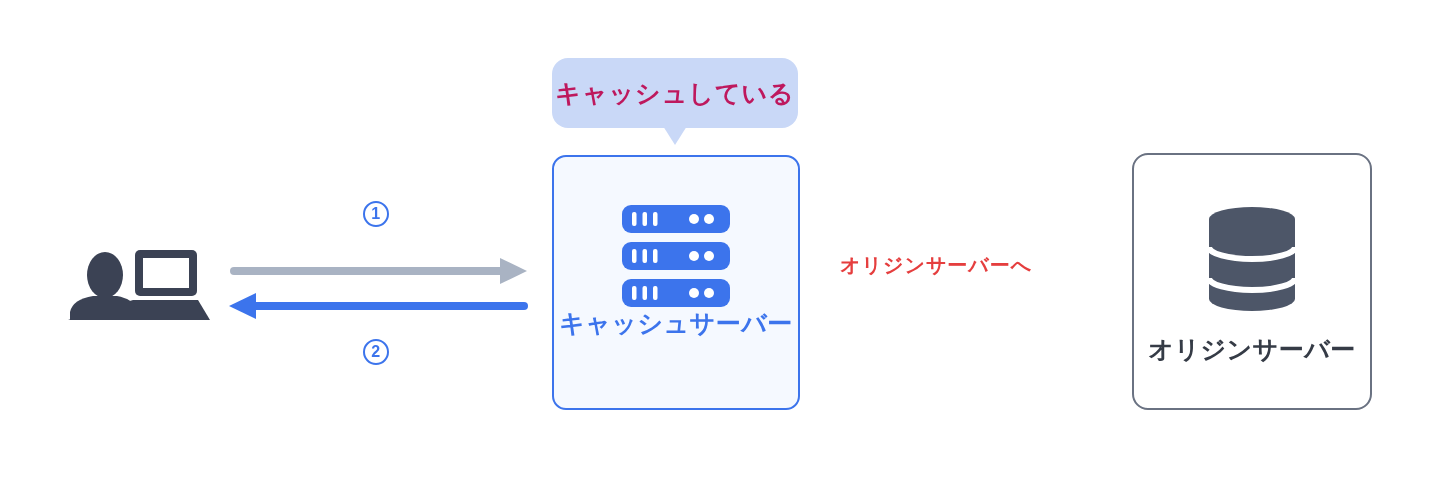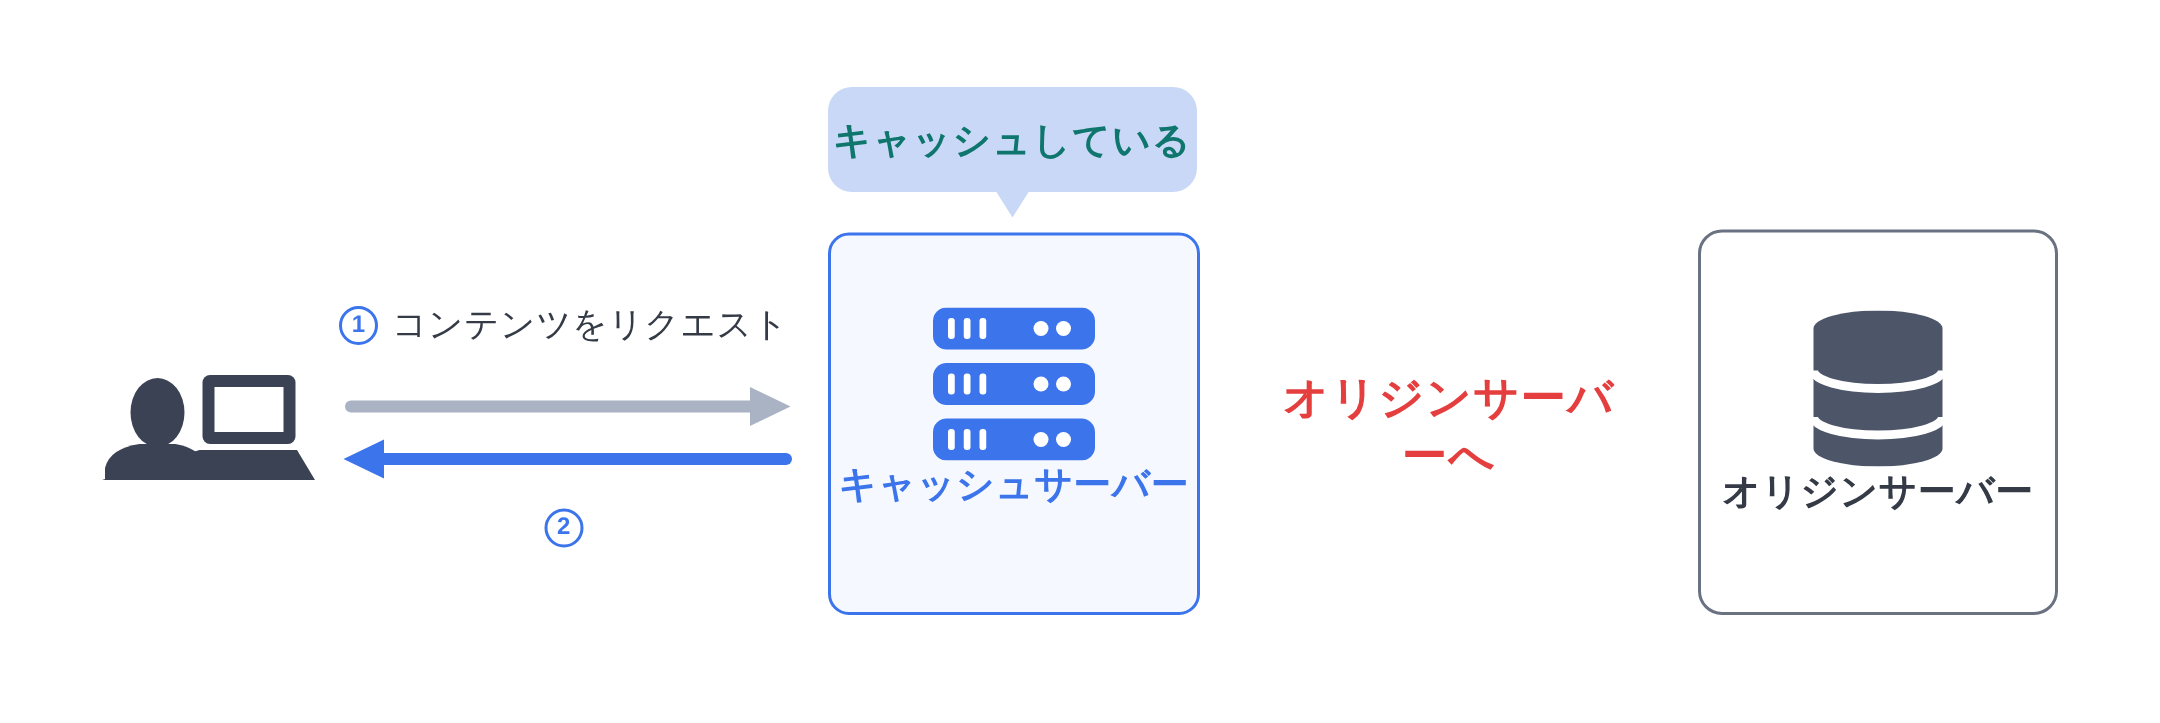--- a/index.html
+++ b/index.html
@@ -16,21 +16,21 @@
   .canvas{
     position:relative;width:1440px;height:482px;background:#fff;
     font-family:"Liberation Sans",sans-serif;overflow:hidden;
   }
 
   
   .bubble{
     position:absolute;left:552px;top:58px;width:246px;height:70px;
     background:var(--bubble-bg);border-radius:16px;
     display:flex;align-items:center;justify-content:center;
-    font-size:25px;font-weight:bold;color:#0f766e;letter-spacing:1px;
+    font-size:25px;font-weight:bold;color:#be185d;letter-spacing:1px;
   }
   .bubble-tail{
     position:absolute;left:663px;top:126px;width:0;height:0;
     border-left:12px solid transparent;border-right:12px solid transparent;
     border-top:19px solid var(--bubble-bg);
   }
 
   
   .client{position:absolute;left:65px;top:242px;width:150px;height:80px;}
 
@@ -71,33 +71,33 @@
     display:flex;flex-direction:column;align-items:center;
   }
   .cache-box .icon-wrap{margin-top:48px;line-height:0;}
   .cache-label{
     text-align:center;color:var(--blue);
     font-size:25px;font-weight:bold;line-height:33px;letter-spacing:0.5px;
   }
 
   
   .note{
-    position:absolute;left:840px;top:246px;width:252px;text-align:center;
-    color:var(--red);font-size:30px;font-weight:bold;line-height:39px;letter-spacing:1px;
+    position:absolute;left:840px;top:246px;width:252px;text-align:left;
+    color:var(--red);font-size:20px;font-weight:bold;line-height:39px;letter-spacing:1px;
   }
 
   
   .origin-box{
     position:absolute;left:1132px;top:153px;width:240px;height:257px;box-sizing:border-box;
     border:2px solid var(--origin-border);border-radius:16px;background:#fff;
     display:flex;flex-direction:column;align-items:center;
   }
   .origin-box .icon-wrap{margin-top:52px;line-height:0;}
   .origin-label{
-    text-align:center;color:var(--text-dark);
+    margin-top:22px;text-align:center;color:var(--text-dark);
     font-size:25px;font-weight:bold;letter-spacing:0.5px;
   }
 </style>
 </head>
 <body>
 
 <div class="canvas">
 
   <div class="bubble">
     <span>キャッシュしている</span>
@@ -111,21 +111,20 @@
         <rect x="70" y="8" width="62" height="46" rx="5"></rect>
         <ellipse cx="40" cy="33" rx="18" ry="23"></ellipse>
         <path d="M5,78 L5,70 Q8,57 28,54 L52,54 Q68,57 70,66 L70,78 Z"></path>
       </g>
       <rect x="78" y="16" width="46" height="30" fill="#ffffff"></rect>
     </svg>
   </span>
 
   <div class="flow-label req">
     <span class="num-circle">1</span>
-    <span>コンテンツをリクエスト</span>
   </div>
   <div class="shaft req-shaft"></div>
   <div class="req-head"></div>
 
   <div class="shaft res-shaft"></div>
   <div class="res-head"></div>
   <div class="flow-label res">
     <span class="num-circle">2</span>
   </div>
 

